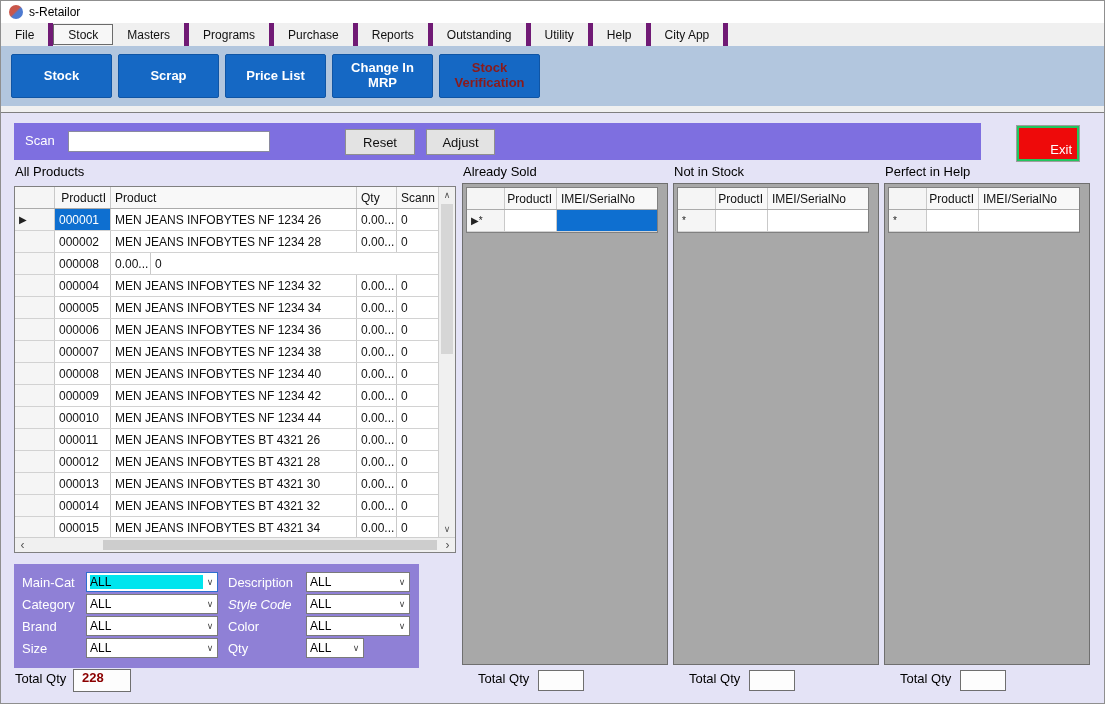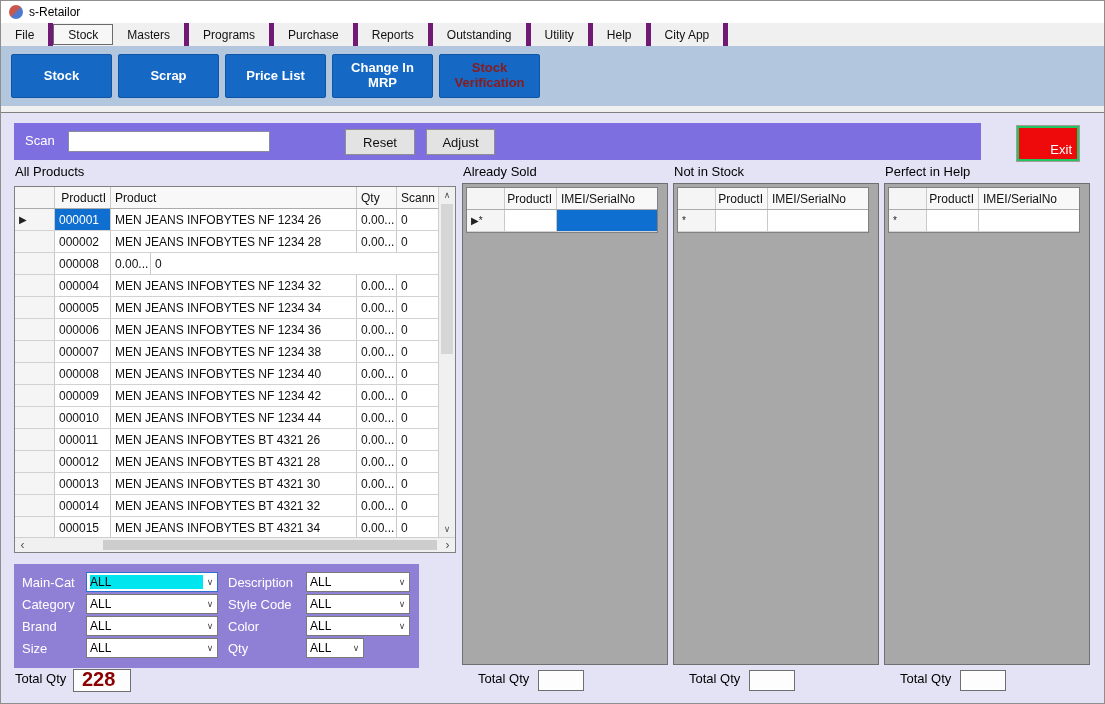--- a/index.html
+++ b/index.html
@@ -74,21 +74,21 @@
   .filterpanel{position:absolute;left:13px;top:451px;width:405px;height:104px;background:#8f80d6;}
   .f-label{position:absolute;color:#fff;font-size:13px;white-space:nowrap;}
   .f-select{position:absolute;height:20px;background:#fff;border:1px solid #7a7a7a;display:flex;
             align-items:center;font-size:12px;color:#000;padding-left:3px;}
   .f-select .f-val{flex:1;overflow:hidden;}
   .f-select .f-arrow{width:14px;text-align:center;font-size:9px;color:#444;}
   .f-select.focused{border:1px solid #2f6fd0;}
   .f-select.focused .f-val{background:#00e5ee;}
   
   .tq-box{position:absolute;top:556px;width:58px;height:23px;background:#fdfdfd;border:1px solid #6f6f6f;
-          display:flex;align-items:flex-end;padding-left:8px;font-size:20px;font-weight:bold;color:#8b0000;}
+          display:flex;align-items:flex-start;padding-left:8px;font-size:13px;font-weight:bold;color:#8b0000;}
   .tq-box.small{width:46px;height:21px;top:557px;}
 </style>
 </head>
 <body>
 
 <div class="window">
   <div class="titlebar">
     <span class="app-icon"></span>
     <span class="title-text">s-Retailor</span>
   </div>
@@ -273,21 +273,21 @@
         <div class="f-label" style="left: 8px; top: 77px;">Size</div>
         <div class="f-select" style="left: 72px; top: 74px; width: 132px;">
           <span class="f-val">ALL</span>
           <span class="f-arrow">∨</span>
         </div>
         <div class="f-label" style="left: 214px; top: 11px;">Description</div>
         <div class="f-select" style="left: 292px; top: 8px; width: 104px;">
           <span class="f-val">ALL</span>
           <span class="f-arrow">∨</span>
         </div>
-        <div class="f-label" style="left: 214px; top: 33px;">Style Code</div>
+        <div class="f-label" style="left: 214px; top: 33px; font-style: italic;">Style Code</div>
         <div class="f-select" style="left: 292px; top: 30px; width: 104px;">
           <span class="f-val">ALL</span>
           <span class="f-arrow">∨</span>
         </div>
         <div class="f-label" style="left: 214px; top: 55px;">Color</div>
         <div class="f-select" style="left: 292px; top: 52px; width: 104px;">
           <span class="f-val">ALL</span>
           <span class="f-arrow">∨</span>
         </div>
         <div class="f-label" style="left: 214px; top: 77px;">Qty</div>

